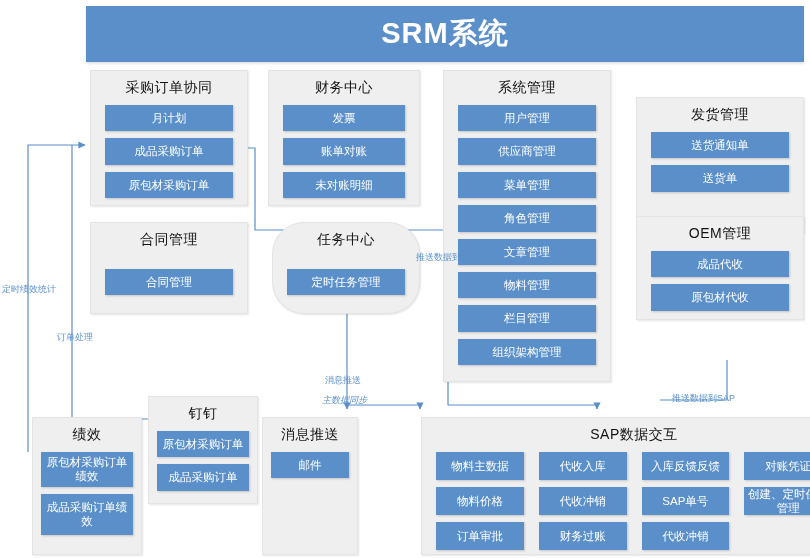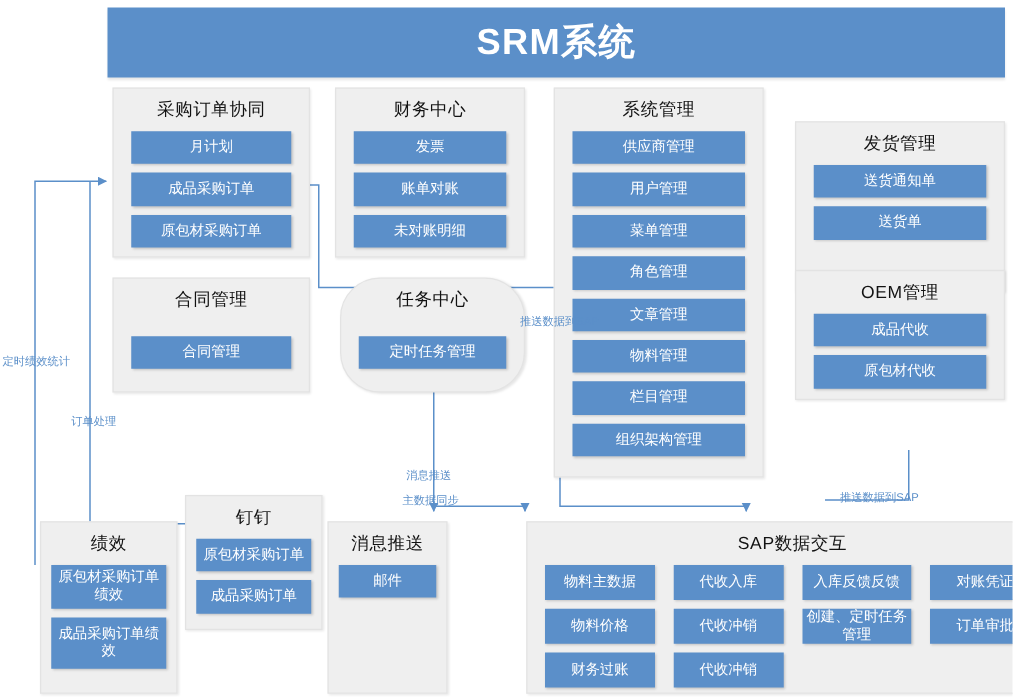--- a/index.html
+++ b/index.html
@@ -111,22 +111,22 @@
     <div class="items">
       <div class="chip">发票</div>
       <div class="chip">账单对账</div>
       <div class="chip">未对账明细</div>
     </div>
   </div>
 
   <div class="panel" style="left:443px;top:70px;width:168px;height:312px;">
     <div class="ttl">系统管理</div>
     <div class="items">
+      <div class="chip">用户管理</div>
       <div class="chip">供应商管理</div>
-      <div class="chip">用户管理</div>
       <div class="chip">菜单管理</div>
       <div class="chip">角色管理</div>
       <div class="chip">文章管理</div>
       <div class="chip">物料管理</div>
       <div class="chip">栏目管理</div>
       <div class="chip">组织架构管理</div>
     </div>
   </div>
 
   <div class="panel" style="left:636px;top:70px;width:168px;height:136px;margin-top:27px;">
@@ -184,27 +184,28 @@
 
   <div class="panel" style="left:378px;top:417px;width:426px;height:138px;margin-left:43px;">
     <div class="ttl">SAP数据交互</div>
     <div class="sapgrid">
       <div class="chip">物料主数据</div>
       <div class="chip">代收入库</div>
       <div class="chip">入库反馈反馈</div>
       <div class="chip">对账凭证</div>
       <div class="chip">物料价格</div>
       <div class="chip">代收冲销</div>
+      <div class="chip">SAP单号</div>
       <div class="chip">创建、定时任务管理</div>
       <div class="chip">订单审批</div>
       <div class="chip">财务过账</div>
       <div class="chip">代收冲销</div>
     </div>
   </div>
 
   <div class="lbl" style="left:2px;top:283px;">定时绩效统计</div>
   <div class="lbl" style="left:57px;top:331px;">订单处理</div>
   <div class="lbl" style="left:416px;top:251px;">推送数据到SAP</div>
   <div class="lbl" style="left:325px;top:374px;">消息推送</div>
-  <div class="lbl" style="left:322px;top:394px;">主数据同步</div>
+  <div class="lbl" style="left:322px;top:394px;font-style:italic;">主数据同步</div>
   <div class="lbl" style="left:672px;top:392px;">推送数据到SAP</div>
 
 </div>
 
 </body></html>

